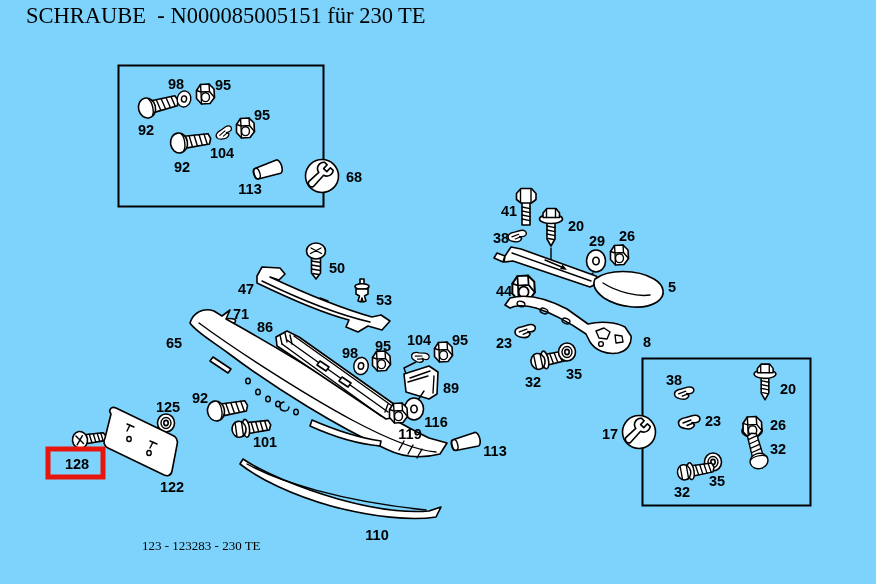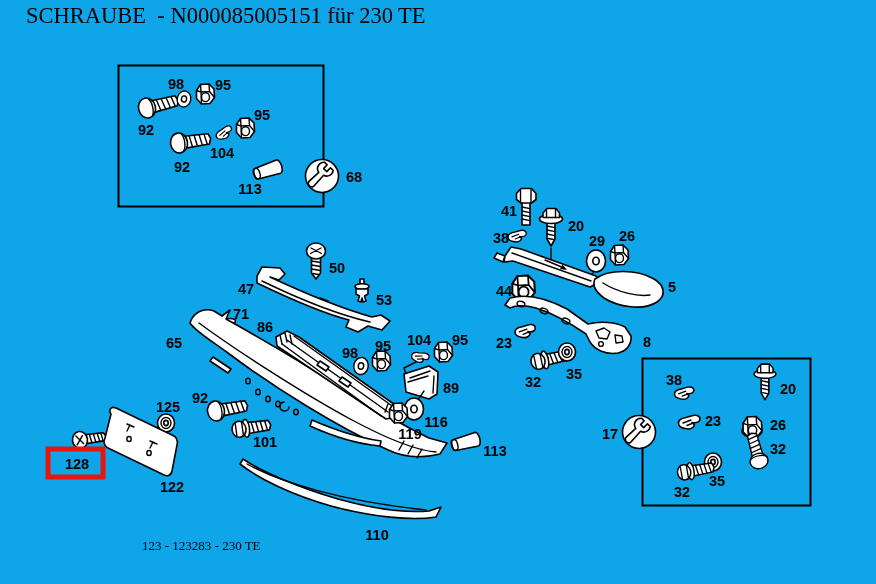--- a/index.html
+++ b/index.html
@@ -1,16 +1,16 @@
 <!DOCTYPE html>
 <html><head>
 <meta charset="utf-8">
 <style>
   html,body{margin:0;padding:0;background:#fff;}
-  .page{position:relative;width:876px;height:584px;background:#0ea5e9;overflow:hidden;
+  .page{position:relative;width:876px;height:584px;background:#7dd3fc;overflow:hidden;
         font-family:"Liberation Serif",serif;}
   .title{position:absolute;left:26px;top:3px;font-size:22.5px;color:#000;white-space:pre;}
   .caption{position:absolute;left:142px;top:538px;font-size:13px;color:#000;white-space:pre;}
   svg.diagram{position:absolute;left:0;top:0;}
   .ln{fill:#fff;stroke:#000;stroke-width:1.6;stroke-linejoin:round;stroke-linecap:round;}
   .lo{fill:none;stroke:#000;stroke-width:1.4;stroke-linejoin:round;stroke-linecap:round;}
   .bx{fill:none;stroke:#000;stroke-width:2;}
   .lbl{font-family:"Liberation Sans",sans-serif;font-weight:bold;font-size:14.5px;fill:#000;
        text-anchor:middle;}
 </style>

